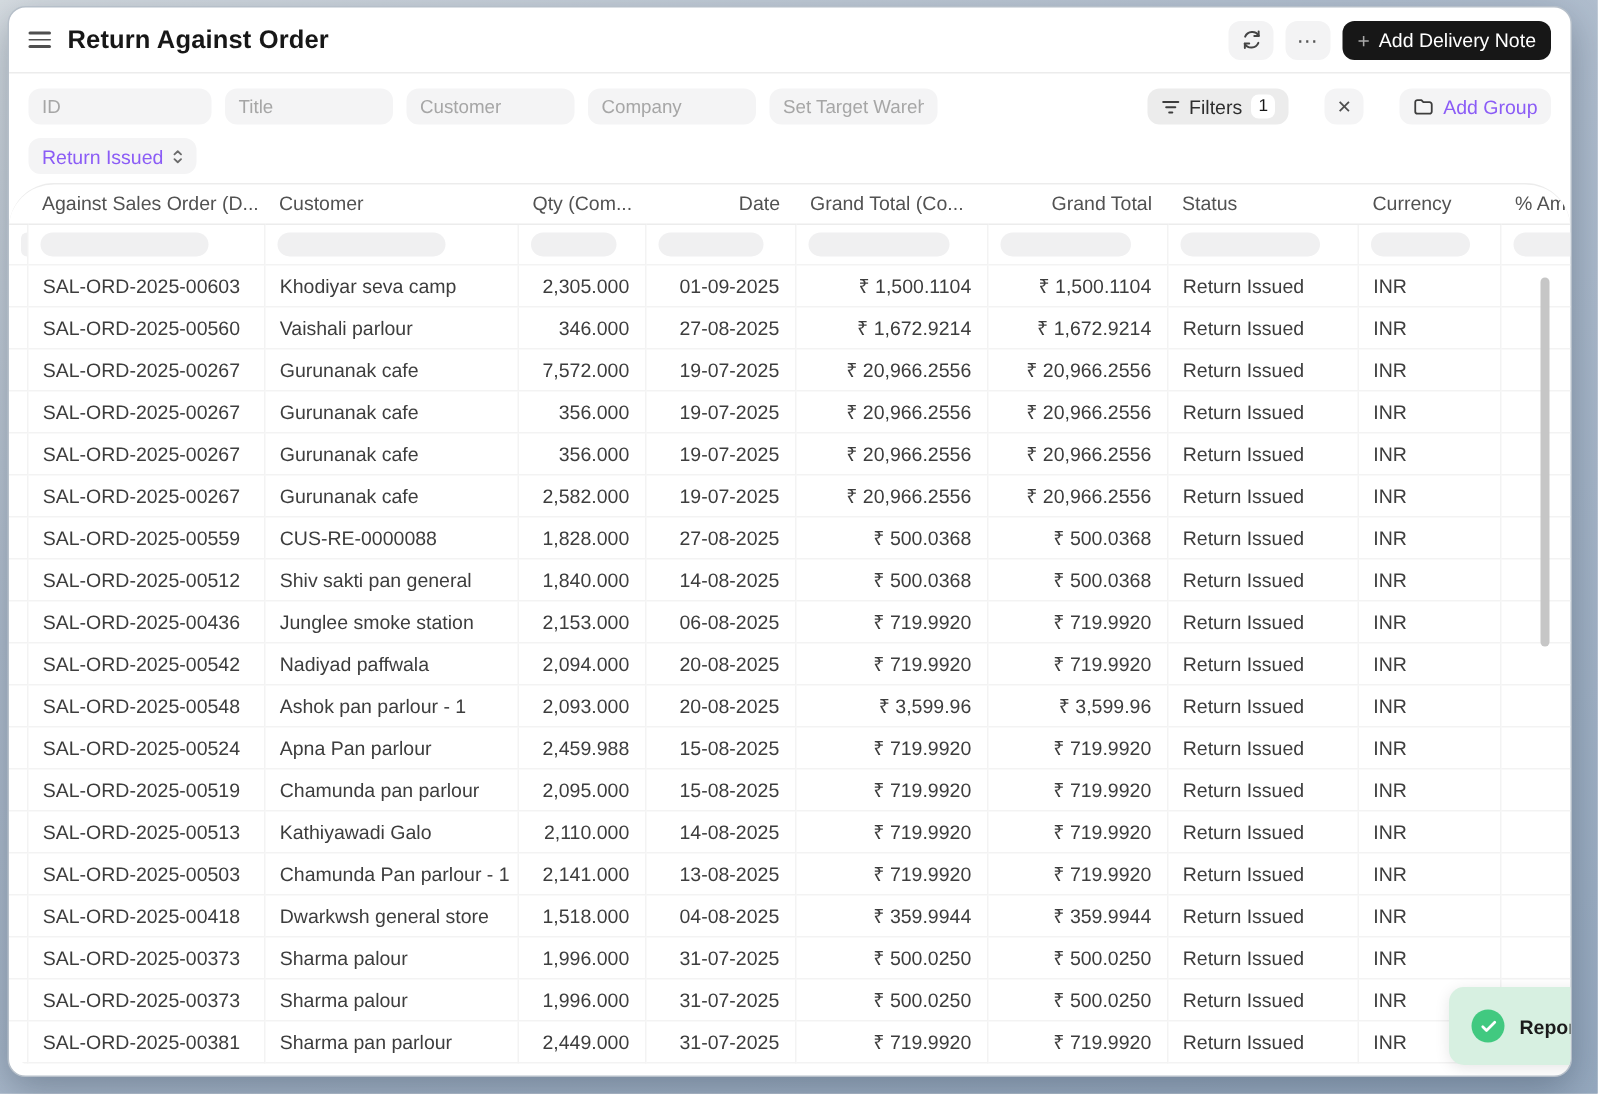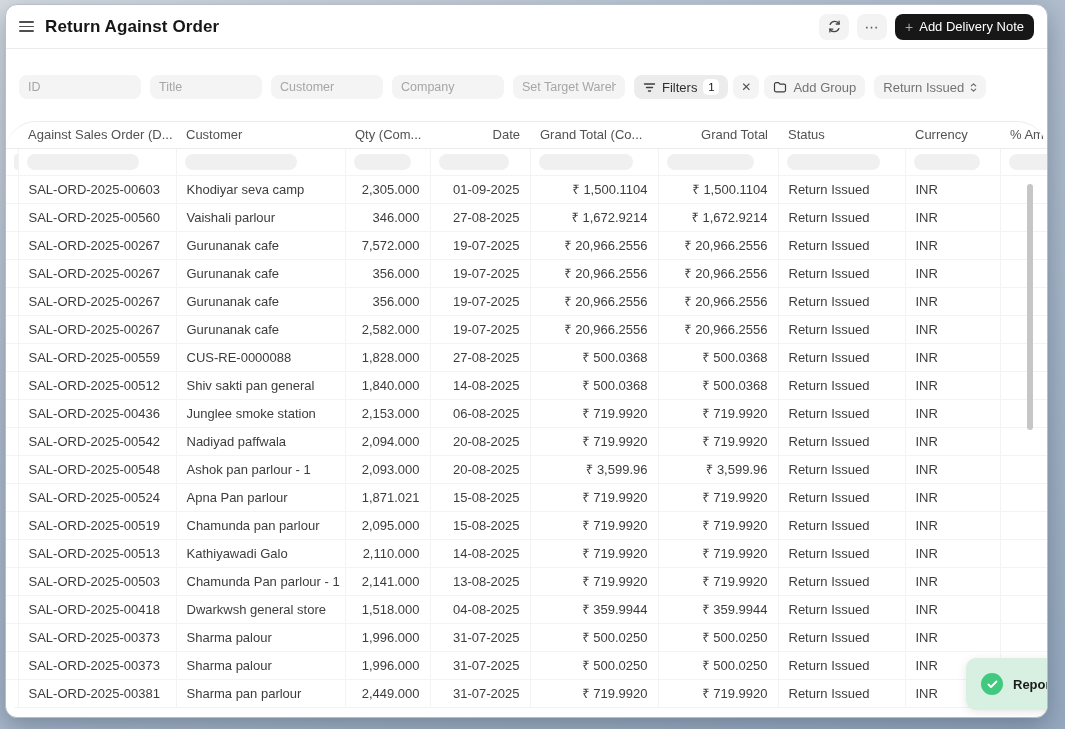--- a/index.html
+++ b/index.html
@@ -23,29 +23,29 @@
     border:none; border-radius:8px; background:#f3f3f4; font-size:13px; color:#333;
     cursor:pointer; white-space:nowrap; font-family:inherit; }
   .btn-icon { width:30px; justify-content:center; padding:0; }
   .btn-dark { background:#171717; color:#ffffff; font-weight:500; }
   .btn-dark .plus { color:#a8a8a8; font-size:14px; font-weight:400; }
   .dots { font-size:14px; color:#555; letter-spacing:1px; }
 
   .hdivider { height:1px; background:#ececec; flex:0 0 1px; }
 
   
-  .toolbar { flex:0 0 72px; padding:10px 13px 6px; display:flex; flex-direction:row; gap:9px; }
+  .toolbar { flex:0 0 72px; padding:10px 13px 6px; display:flex; flex-direction:column; gap:9px; }
   .toolbar-row { display:flex; align-items:center; gap:9px; }
   .input-pill { height:24px; width:112px; background:#f4f4f5; border:none; border-radius:8px;
     padding:0 9px; font-size:12.5px; color:#383838; font-family:inherit; }
   .input-pill::placeholder { color:#a6a6a6; }
   .input-pill.w1 { width:122px; }
-  .toolbar-right { margin-left:auto; display:flex; align-items:center; gap:5px; }
+  .toolbar-right { margin-left:auto; display:flex; align-items:center; gap:24px; }
   .pill-btn { height:24px; display:inline-flex; align-items:center; gap:6px; padding:0 9px;
-    background:#f4f4f5; border-radius:8px; font-size:13px; color:#737373; cursor:pointer;
+    background:#f4f4f5; border-radius:8px; font-size:13px; color:#8b5cf6; cursor:pointer;
     white-space:nowrap; }
   .filters-pill { background:#ececec; font-weight:500; color:#2e2e2e; }
   .badge { background:#ffffff; border-radius:5px; min-width:16px; height:16px; padding:0 4px;
     display:inline-flex; align-items:center; justify-content:center; font-size:11.5px;
     font-weight:500; color:#171717; }
   .x-pill { width:26px; justify-content:center; color:#4f4f4f; font-size:12px; }
 
   
   .table-wrap { flex:1 1 auto; position:relative; overflow:hidden; border-top:1px solid #ececec;border-radius:30px; }
   table { border-collapse:collapse; table-layout:fixed; width:1100px; font-size:13px; }
@@ -338,21 +338,21 @@
             <td class="num">₹ 3,599.96</td>
             <td class="num">₹ 3,599.96</td>
             <td>Return Issued</td>
             <td>INR</td>
             <td></td>
           </tr>
           <tr>
             <td></td>
             <td>SAL-ORD-2025-00524</td>
             <td>Apna Pan parlour</td>
-            <td class="num">1,871.021</td>
+            <td class="num">2,459.988</td>
             <td class="num">15-08-2025</td>
             <td class="num">₹ 719.9920</td>
             <td class="num">₹ 719.9920</td>
             <td>Return Issued</td>
             <td>INR</td>
             <td></td>
           </tr>
           <tr>
             <td></td>
             <td>SAL-ORD-2025-00519</td>

